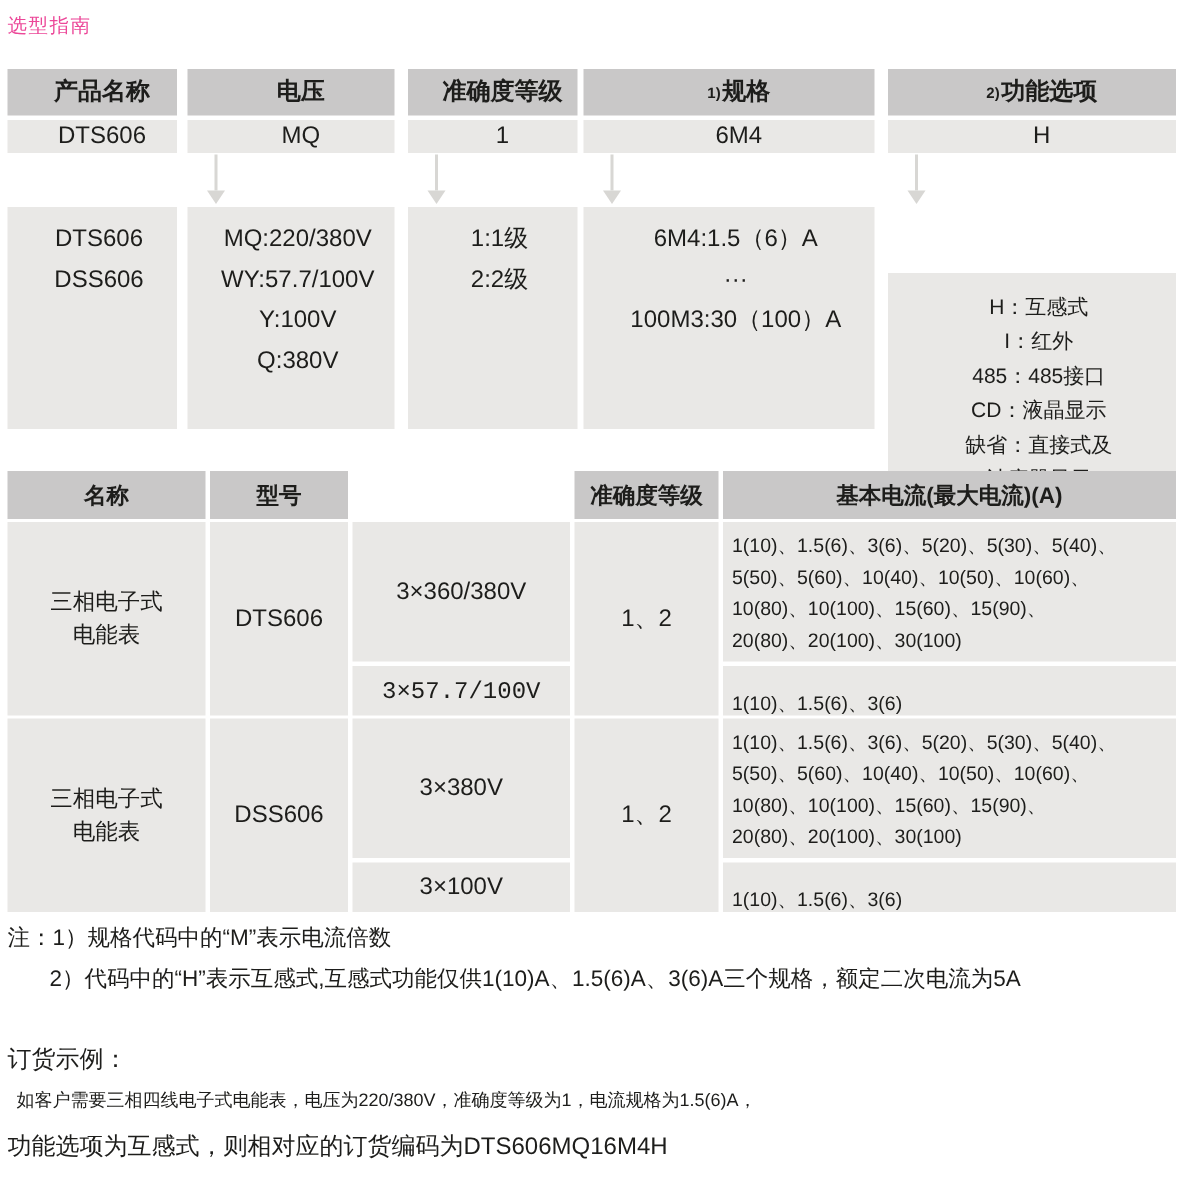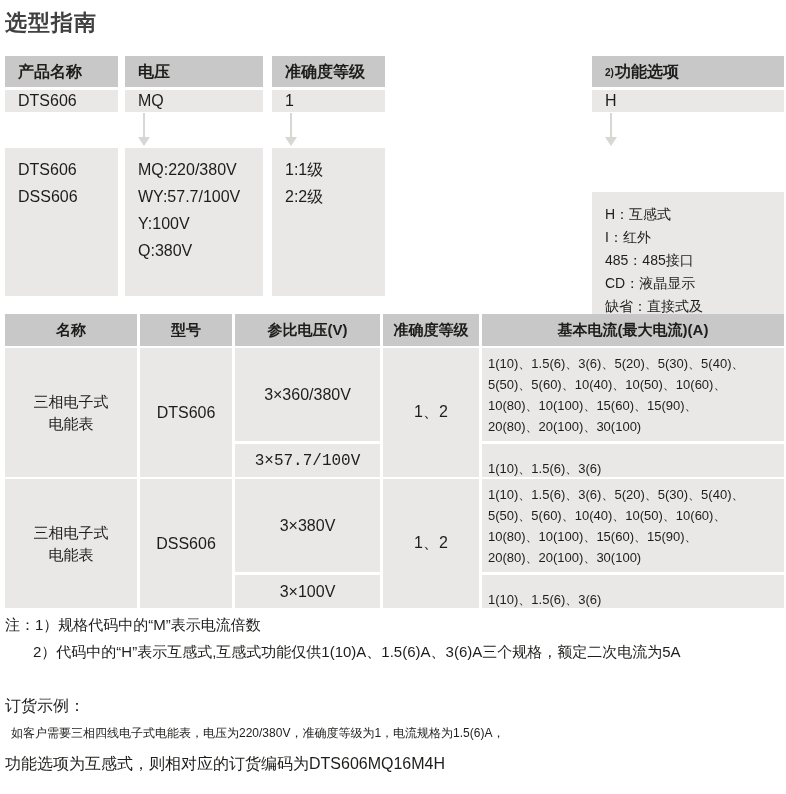--- a/index.html
+++ b/index.html
@@ -6,25 +6,25 @@
   body{
     width:786px;height:794px;position:relative;
     font-family:"Liberation Sans","DejaVu Sans",sans-serif;
     color:#1d1d1b;
   }
   .page{position:absolute;inset:0;width:786px;height:794px;background:#fff;overflow:hidden;}
 
   
   .doc-title{
     position:absolute;left:5px;top:8px;
-    font-size:22px;font-weight:bold;color:#404040;letter-spacing:1px;
+    font-size:13px;font-weight:normal;color:#ec4899;letter-spacing:1px;
   }
 
   
-  .tcol{position:absolute;top:56px;}
+  .tcol{position:absolute;top:46px;text-align:center;}
   .sc1{left:5px;width:113px;}
   .sc2{left:125px;width:138px;}
   .sc3{left:272px;width:113px;}
   .sc4{left:389px;width:194px;}
   .sc5{left:592px;width:192px;}
 
   .tcol .hd{
     height:31px;line-height:31px;background:#c9c8c8;
     font-size:16px;font-weight:bold;padding-left:13px;box-sizing:border-box;
     white-space:nowrap;
@@ -113,20 +113,33 @@
     <div class="arrowzone">
       <div class="darrow">
           <div class="stem"></div>
           <div class="head"></div>
         </div>
     </div>
     <div class="detail">1:1级
 2:2级</div>
   </div>
 
+  <div class="tcol sc4">
+    <div class="hd"><span class="sup">1)</span><span>规格</span></div>
+    <div class="code">6M4</div>
+    <div class="arrowzone">
+      <div class="darrow">
+          <div class="stem"></div>
+          <div class="head"></div>
+        </div>
+    </div>
+    <div class="detail">6M4:1.5（6）A
+···
+100M3:30（100）A</div>
+  </div>
 
   <div class="tcol sc5">
     <div class="hd"><span class="sup">2)</span><span>功能选项</span></div>
     <div class="code">H</div>
     <div class="arrowzone">
       <div class="darrow">
           <div class="stem"></div>
           <div class="head"></div>
         </div>
     </div>
@@ -135,21 +148,20 @@
 485：485接口
 CD：液晶显示
 缺省：直接式及
 计度器显示</div>
   </div>
 
   <div class="spec">
 
     <div class="cell hdr cx1">名称</div>
     <div class="cell hdr cx2">型号</div>
-    <div class="cell hdr cx3">参比电压(V)</div>
     <div class="cell hdr cx4">准确度等级</div>
     <div class="cell hdr cx5">基本电流(最大电流)(A)</div>
 
     <div class="cell cx1 name" style="top:34px;height:129px;">三相电子式
 电能表</div>
     <div class="cell cx2" style="top:34px;height:129px;">DTS606</div>
     <div class="cell cx3" style="top:34px;height:93px;">3×360/380V</div>
     <div class="cell cx3" style="top:130px;height:33px;font-family:Liberation Mono, monospace;">3×57.7/100V</div>
     <div class="cell cx4" style="top:34px;height:129px;">1、2</div>
     <div class="cell cx5 currents" style="top:34px;height:93px;">1(10)、1.5(6)、3(6)、5(20)、5(30)、5(40)、

